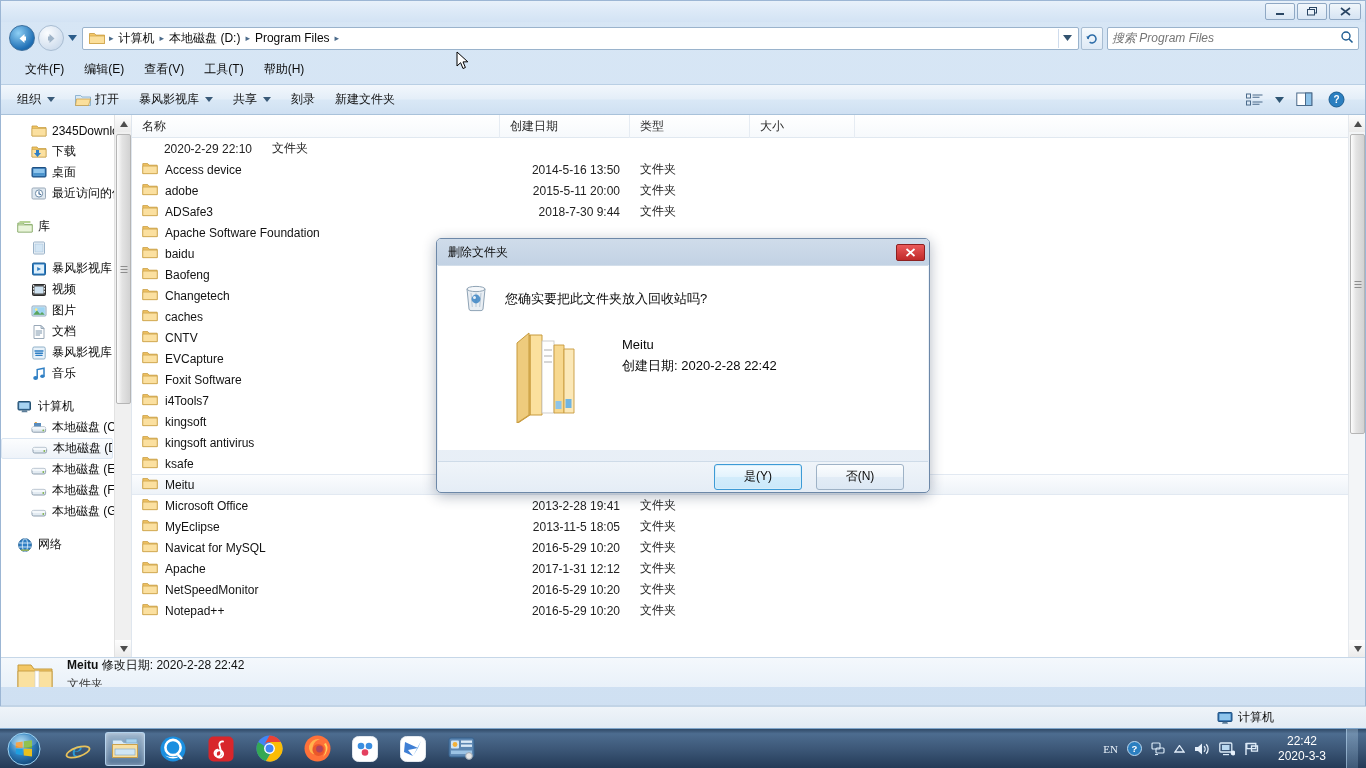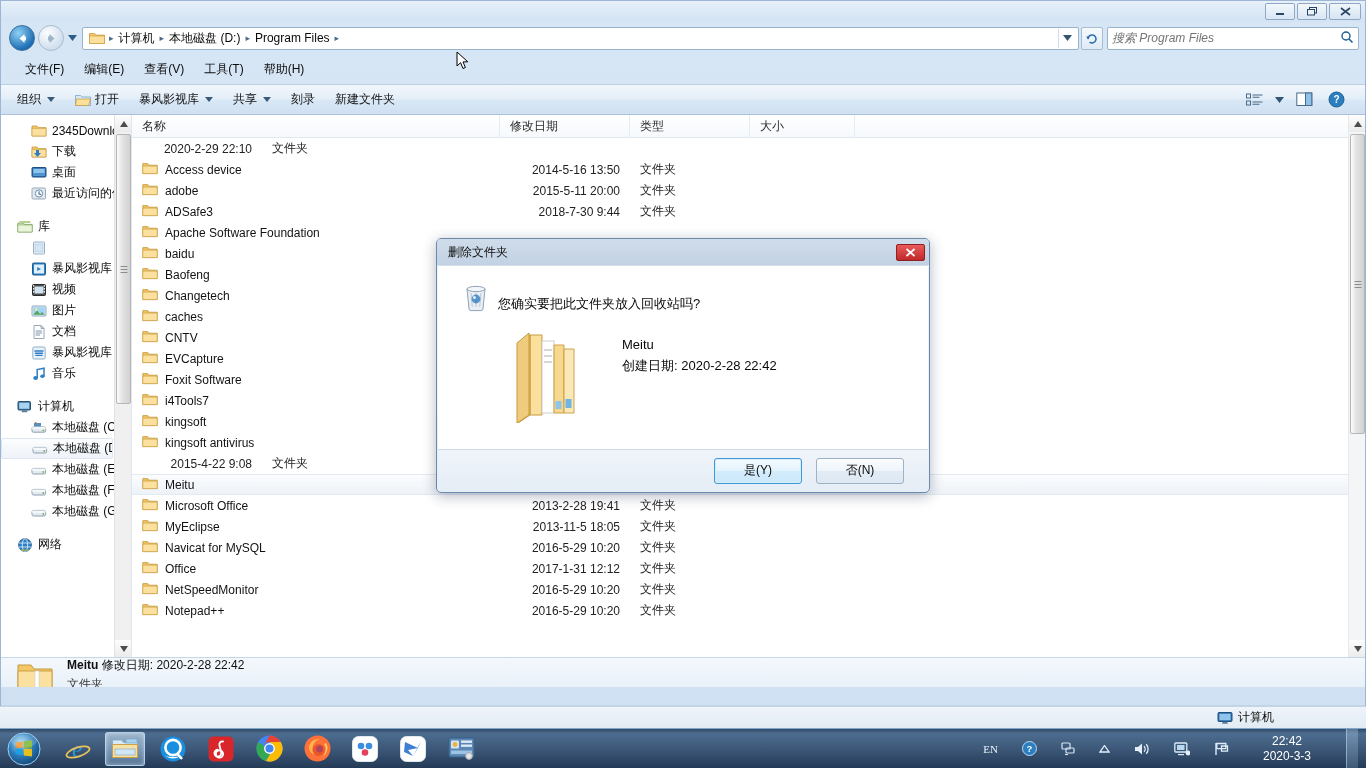--- a/index.html
+++ b/index.html
@@ -270,32 +270,32 @@
     border: 1px solid #8d2020;
     display: flex; align-items: center; justify-content: center;
     color: #fff; font-size: 11px; font-weight: bold; line-height: 1;
   }
   .dlg-body {
     position: absolute; left: 1px; top: 26px; right: 1px; bottom: 42px;
     background: #ffffff;
     border-top: 1px solid #d3deea;
   }
   .dlg-question {
-    display: flex; align-items: flex-end; gap: 6px;
+    display: flex; align-items: center; gap: 13px;
     padding: 13px 0 0 22px;
   }
   .bin-icon { width: 32px; height: 32px; flex: 0 0 32px; margin-top: 2px; }
   .q-text { font-size: 13px; color: #0a0a0a; padding-top: 5px; }
   .dlg-detail { display: flex; align-items: flex-start; gap: 16px; padding: 6px 0 0 66px; }
   .big-folder { width: 102px; height: 104px; flex: 0 0 102px; }
   .detail-lines { padding-top: 18px; }
   .d-name { font-size: 13px; color: #090909; margin-bottom: 5px; }
   .d-created { font-size: 13px; color: #090909; }
   .dlg-footer {
-    position: absolute; left: 1px; right: 1px; bottom: 1px; height: 42px;
+    position: absolute; left: 1px; right: 1px; bottom: 1px; height: 30px;
     background: linear-gradient(to bottom, #eff4f9, #e5edf6);
     border-top: 1px solid #cedbe8;
     border-radius: 0 0 4px 4px;
     display: flex; align-items: center; justify-content: flex-end;
     gap: 14px; padding-right: 24px;
   }
   .dlg-btn {
     width: 88px; height: 26px;
     font-size: 12px; color: #0a0a0a;
     font-family: "Liberation Sans", sans-serif;
@@ -329,21 +329,21 @@
     display: flex; align-items: center; justify-content: center;
     border-radius: 3px;
     border: 1px solid transparent;
   }
   .tb-btn.active {
     background: linear-gradient(to bottom, rgba(220,238,252,0.55), rgba(150,195,235,0.40));
     border: 1px solid rgba(195,225,250,0.8);
     box-shadow: inset 0 0 5px rgba(255,255,255,0.45);
   }
   .tray {
-    margin-left: auto; display: flex; align-items: center; gap: 24px;
+    margin-left: auto; display: flex; align-items: center; gap: 9px;
     padding-right: 8px; height: 40px;
   }
   .tray-lang { color: #eaf3fb; font-size: 11px; font-family: "Liberation Serif", serif; }
   .tray-ico { display: flex; align-items: center; justify-content: center; }
   .clock {
     display: flex; flex-direction: column; align-items: center; justify-content: center;
     color: #ffffff; font-size: 12px; line-height: 15px; min-width: 62px;
     margin-left: 2px;
   }
   .showdesktop {
@@ -694,21 +694,21 @@
           <svg width="8" height="6" viewBox="0 0 8 6">
               <path d="M0,0 L8,0 L4,6 Z" fill="#4d4d4d"></path>
             </svg>
         </div>
       </div>
     </div>
 
     <div class="filepane">
       <div class="col-header">
         <div class="col-h c-name">名称</div>
-        <div class="col-h c-date">修改日期</div>
+        <div class="col-h c-date">创建日期</div>
         <div class="col-h c-type">类型</div>
         <div class="col-h c-size">大小</div>
       </div>
       <div class="rows" id="file-rows">
           <div class="frow">
             <div class="cell-date">2020-2-29 22:10</div>
             <div class="cell-type">文件夹</div>
             <div class="cell-size"></div>
           </div>
           <div class="frow">
@@ -873,20 +873,27 @@
   <path d="M0.8,2.6 h4.9 l1.3,1.6 h8.2 v8.4 h-14.4 Z" fill="#f0c264" stroke="#c59b3e" stroke-width=".8"></path>
   <path d="M0.8,5.1 h14.4 v7.5 h-14.4 Z" fill="#fbe0a0" stroke="#c59b3e" stroke-width=".6"></path>
                 </svg></span>
               <span>kingsoft antivirus</span>
             </div>
             <div class="cell-date"></div>
             <div class="cell-type"></div>
             <div class="cell-size"></div>
           </div>
           <div class="frow">
+            <div class="cell-name">
+              <span><svg width="16" height="14" viewBox="0 0 16 14">
+  <path d="M0.8,2.6 h4.9 l1.3,1.6 h8.2 v8.4 h-14.4 Z" fill="#f0c264" stroke="#c59b3e" stroke-width=".8"></path>
+  <path d="M0.8,5.1 h14.4 v7.5 h-14.4 Z" fill="#fbe0a0" stroke="#c59b3e" stroke-width=".6"></path>
+                </svg></span>
+              <span>ksafe</span>
+            </div>
             <div class="cell-date">2015-4-22 9:08</div>
             <div class="cell-type">文件夹</div>
             <div class="cell-size"></div>
           </div>
           <div class="frow selected">
             <div class="cell-name">
               <span><svg width="16" height="14" viewBox="0 0 16 14">
   <path d="M0.8,2.6 h4.9 l1.3,1.6 h8.2 v8.4 h-14.4 Z" fill="#f0c264" stroke="#c59b3e" stroke-width=".8"></path>
   <path d="M0.8,5.1 h14.4 v7.5 h-14.4 Z" fill="#fbe0a0" stroke="#c59b3e" stroke-width=".6"></path>
                 </svg></span>
@@ -931,21 +938,21 @@
             <div class="cell-date">2016-5-29 10:20</div>
             <div class="cell-type">文件夹</div>
             <div class="cell-size"></div>
           </div>
           <div class="frow">
             <div class="cell-name">
               <span><svg width="16" height="14" viewBox="0 0 16 14">
   <path d="M0.8,2.6 h4.9 l1.3,1.6 h8.2 v8.4 h-14.4 Z" fill="#f0c264" stroke="#c59b3e" stroke-width=".8"></path>
   <path d="M0.8,5.1 h14.4 v7.5 h-14.4 Z" fill="#fbe0a0" stroke="#c59b3e" stroke-width=".6"></path>
                 </svg></span>
-              <span>Office</span>
+              <span>Apache</span>
             </div>
             <div class="cell-date">2017-1-31 12:12</div>
             <div class="cell-type">文件夹</div>
             <div class="cell-size"></div>
           </div>
           <div class="frow">
             <div class="cell-name">
               <span><svg width="16" height="14" viewBox="0 0 16 14">
   <path d="M0.8,2.6 h4.9 l1.3,1.6 h8.2 v8.4 h-14.4 Z" fill="#f0c264" stroke="#c59b3e" stroke-width=".8"></path>
   <path d="M0.8,5.1 h14.4 v7.5 h-14.4 Z" fill="#fbe0a0" stroke="#c59b3e" stroke-width=".6"></path>

